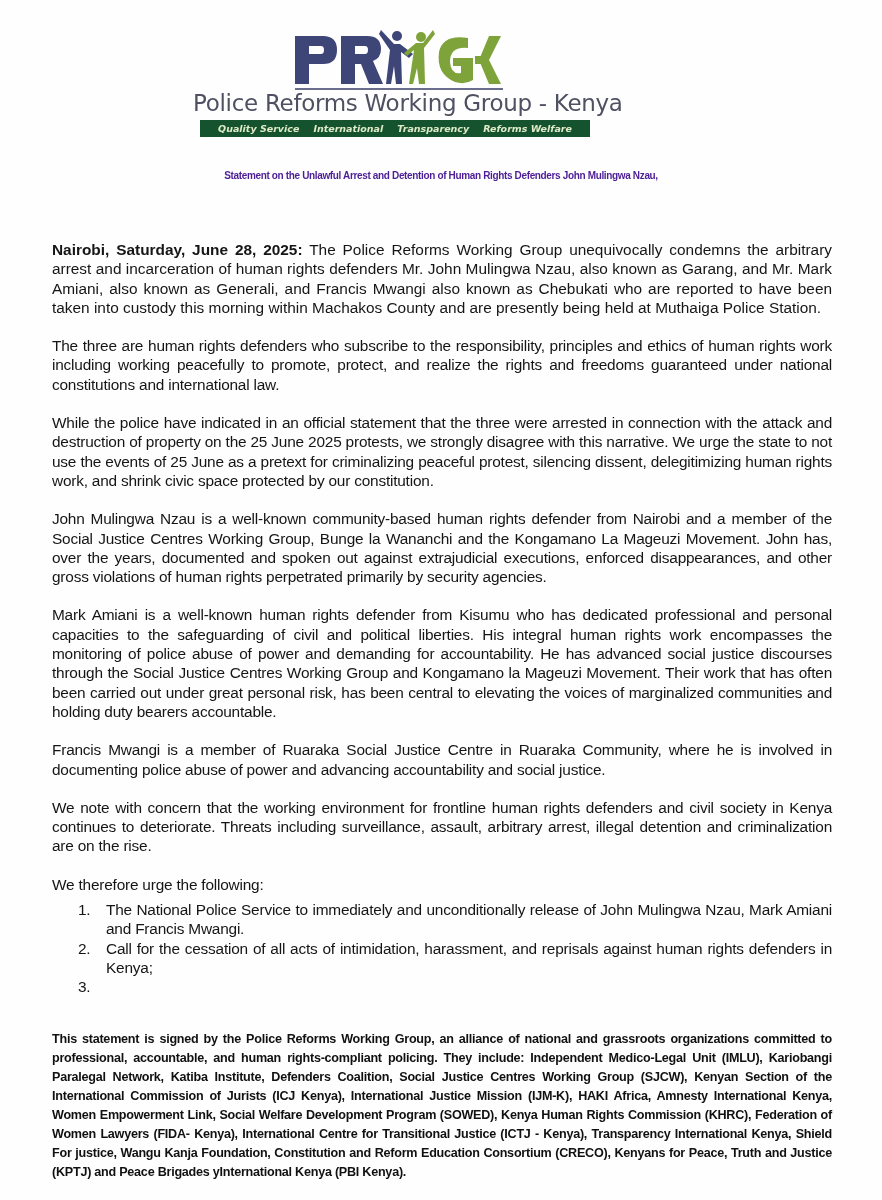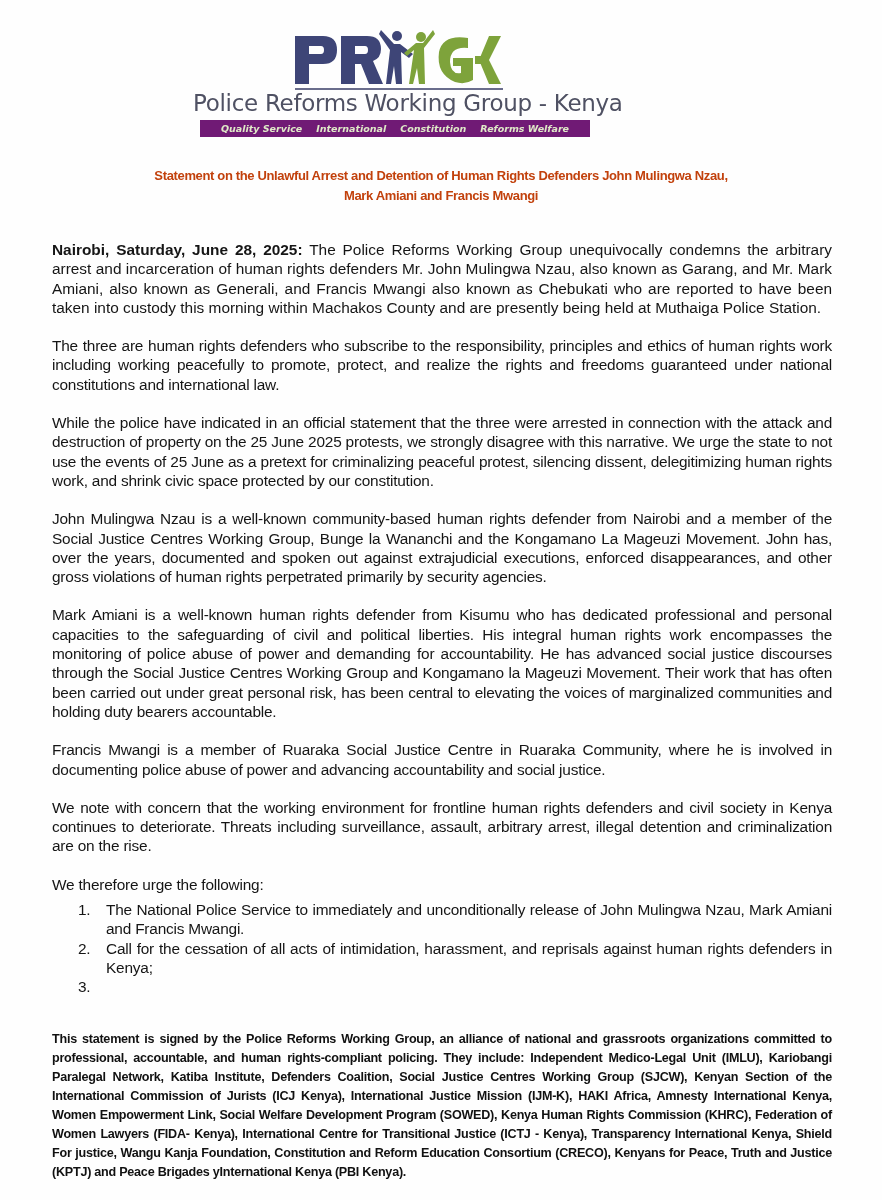--- a/index.html
+++ b/index.html
@@ -57,21 +57,21 @@
     letter-spacing: -0.3px;
     color: #4f5163;
     white-space: nowrap;
   }
   .logo-band {
     position: absolute;
     left: 7px;
     top: 92px;
     width: 390px;
     height: 17px;
-    background: #701a75;
+    background: #14532d;
     display: flex;
     align-items: center;
     justify-content: center;
     gap: 14px;
   }
   .logo-band span {
     font-family: "DejaVu Sans", sans-serif;
     font-style: italic;
     font-weight: bold;
     font-size: 9.5px;
@@ -81,24 +81,24 @@
 
   
   .title {
     position: absolute;
     left: 40px;
     top: 166px;
     width: 802px;
     text-align: center;
     font-family: "Liberation Sans", sans-serif;
     font-weight: bold;
-    font-size: 13px;
+    font-size: 10px;
     line-height: 20px;
     letter-spacing: -0.35px;
-    color: #c2410c;
+    color: #4c1d95;
   }
 
   
   .body-text {
     position: absolute;
     left: 52px;
     top: 223px;
     width: 780px;
     font-family: "Liberation Sans", sans-serif;
     font-size: 15.4px;
@@ -168,28 +168,27 @@
 
       <rect x="182" y="28" width="10" height="8" fill="#7ea33b"></rect>
 
       <path d="M208 8 L196 32 L208 56 L196 56 L186 32 L196 8 Z" fill="#7ea33b"></path>
     </svg>
     <div class="logo-rule"></div>
     <div class="logo-name">Police Reforms Working Group - Kenya</div>
     <div class="logo-band">
       <span>Quality Service</span>
       <span>International</span>
-      <span>Constitution</span>
+      <span>Transparency</span>
       <span>Reforms Welfare</span>
     </div>
   </div>
 
   <div class="title">
     <div>Statement on the Unlawful Arrest and Detention of Human Rights Defenders John Mulingwa Nzau,</div>
-    <div>Mark Amiani and Francis Mwangi</div>
   </div>
 
   <div class="body-text">
     <p class="intro"><span class="dateline">Nairobi, Saturday, June 28, 2025:</span><span> The Police Reforms Working Group unequivocally condemns the arbitrary arrest and incarceration of human rights defenders Mr. John Mulingwa Nzau, also known as Garang, and Mr. Mark Amiani, also known as Generali, and Francis Mwangi also known as Chebukati  who are reported to have been taken into custody this morning within Machakos County and are presently being held at Muthaiga Police Station.</span></p>
     <p>The three are human rights defenders who subscribe to the responsibility, principles and ethics of human rights work including working peacefully to promote, protect, and realize the rights and freedoms guaranteed under national constitutions and international law.</p>
     <p>While the police have indicated in an official statement that the three were arrested in connection with the attack and destruction of property on the 25 June 2025 protests, we strongly disagree with this narrative.  We urge the state to not use the events of 25 June as a pretext for criminalizing peaceful protest, silencing dissent, delegitimizing human rights work, and shrink civic space protected by our constitution.</p>
     <p>John Mulingwa Nzau is a well-known community-based human rights defender from Nairobi and a member of the Social Justice Centres Working Group, Bunge la Wananchi and the Kongamano La Mageuzi Movement. John has, over the years, documented and spoken out against extrajudicial executions, enforced disappearances, and other gross violations of human rights perpetrated primarily by security agencies.</p>
     <p>Mark Amiani is a well-known human rights defender from Kisumu who has dedicated professional and personal capacities to the safeguarding of civil and political liberties. His integral human rights work encompasses the monitoring of police abuse of power and demanding for accountability. He has advanced social justice discourses through the Social Justice Centres Working Group and Kongamano la Mageuzi Movement.  Their work that has often been carried out under great personal risk, has been central to elevating the voices of marginalized communities and holding duty bearers accountable.</p>
     <p>Francis Mwangi is a member of Ruaraka Social Justice Centre in Ruaraka Community, where he is involved in documenting police abuse of power and advancing accountability and social justice.</p>
     <p>We note with concern that the working environment for frontline human rights defenders and civil society in Kenya continues to deteriorate. Threats including surveillance, assault, arbitrary arrest, illegal detention and criminalization are on the rise.</p>

